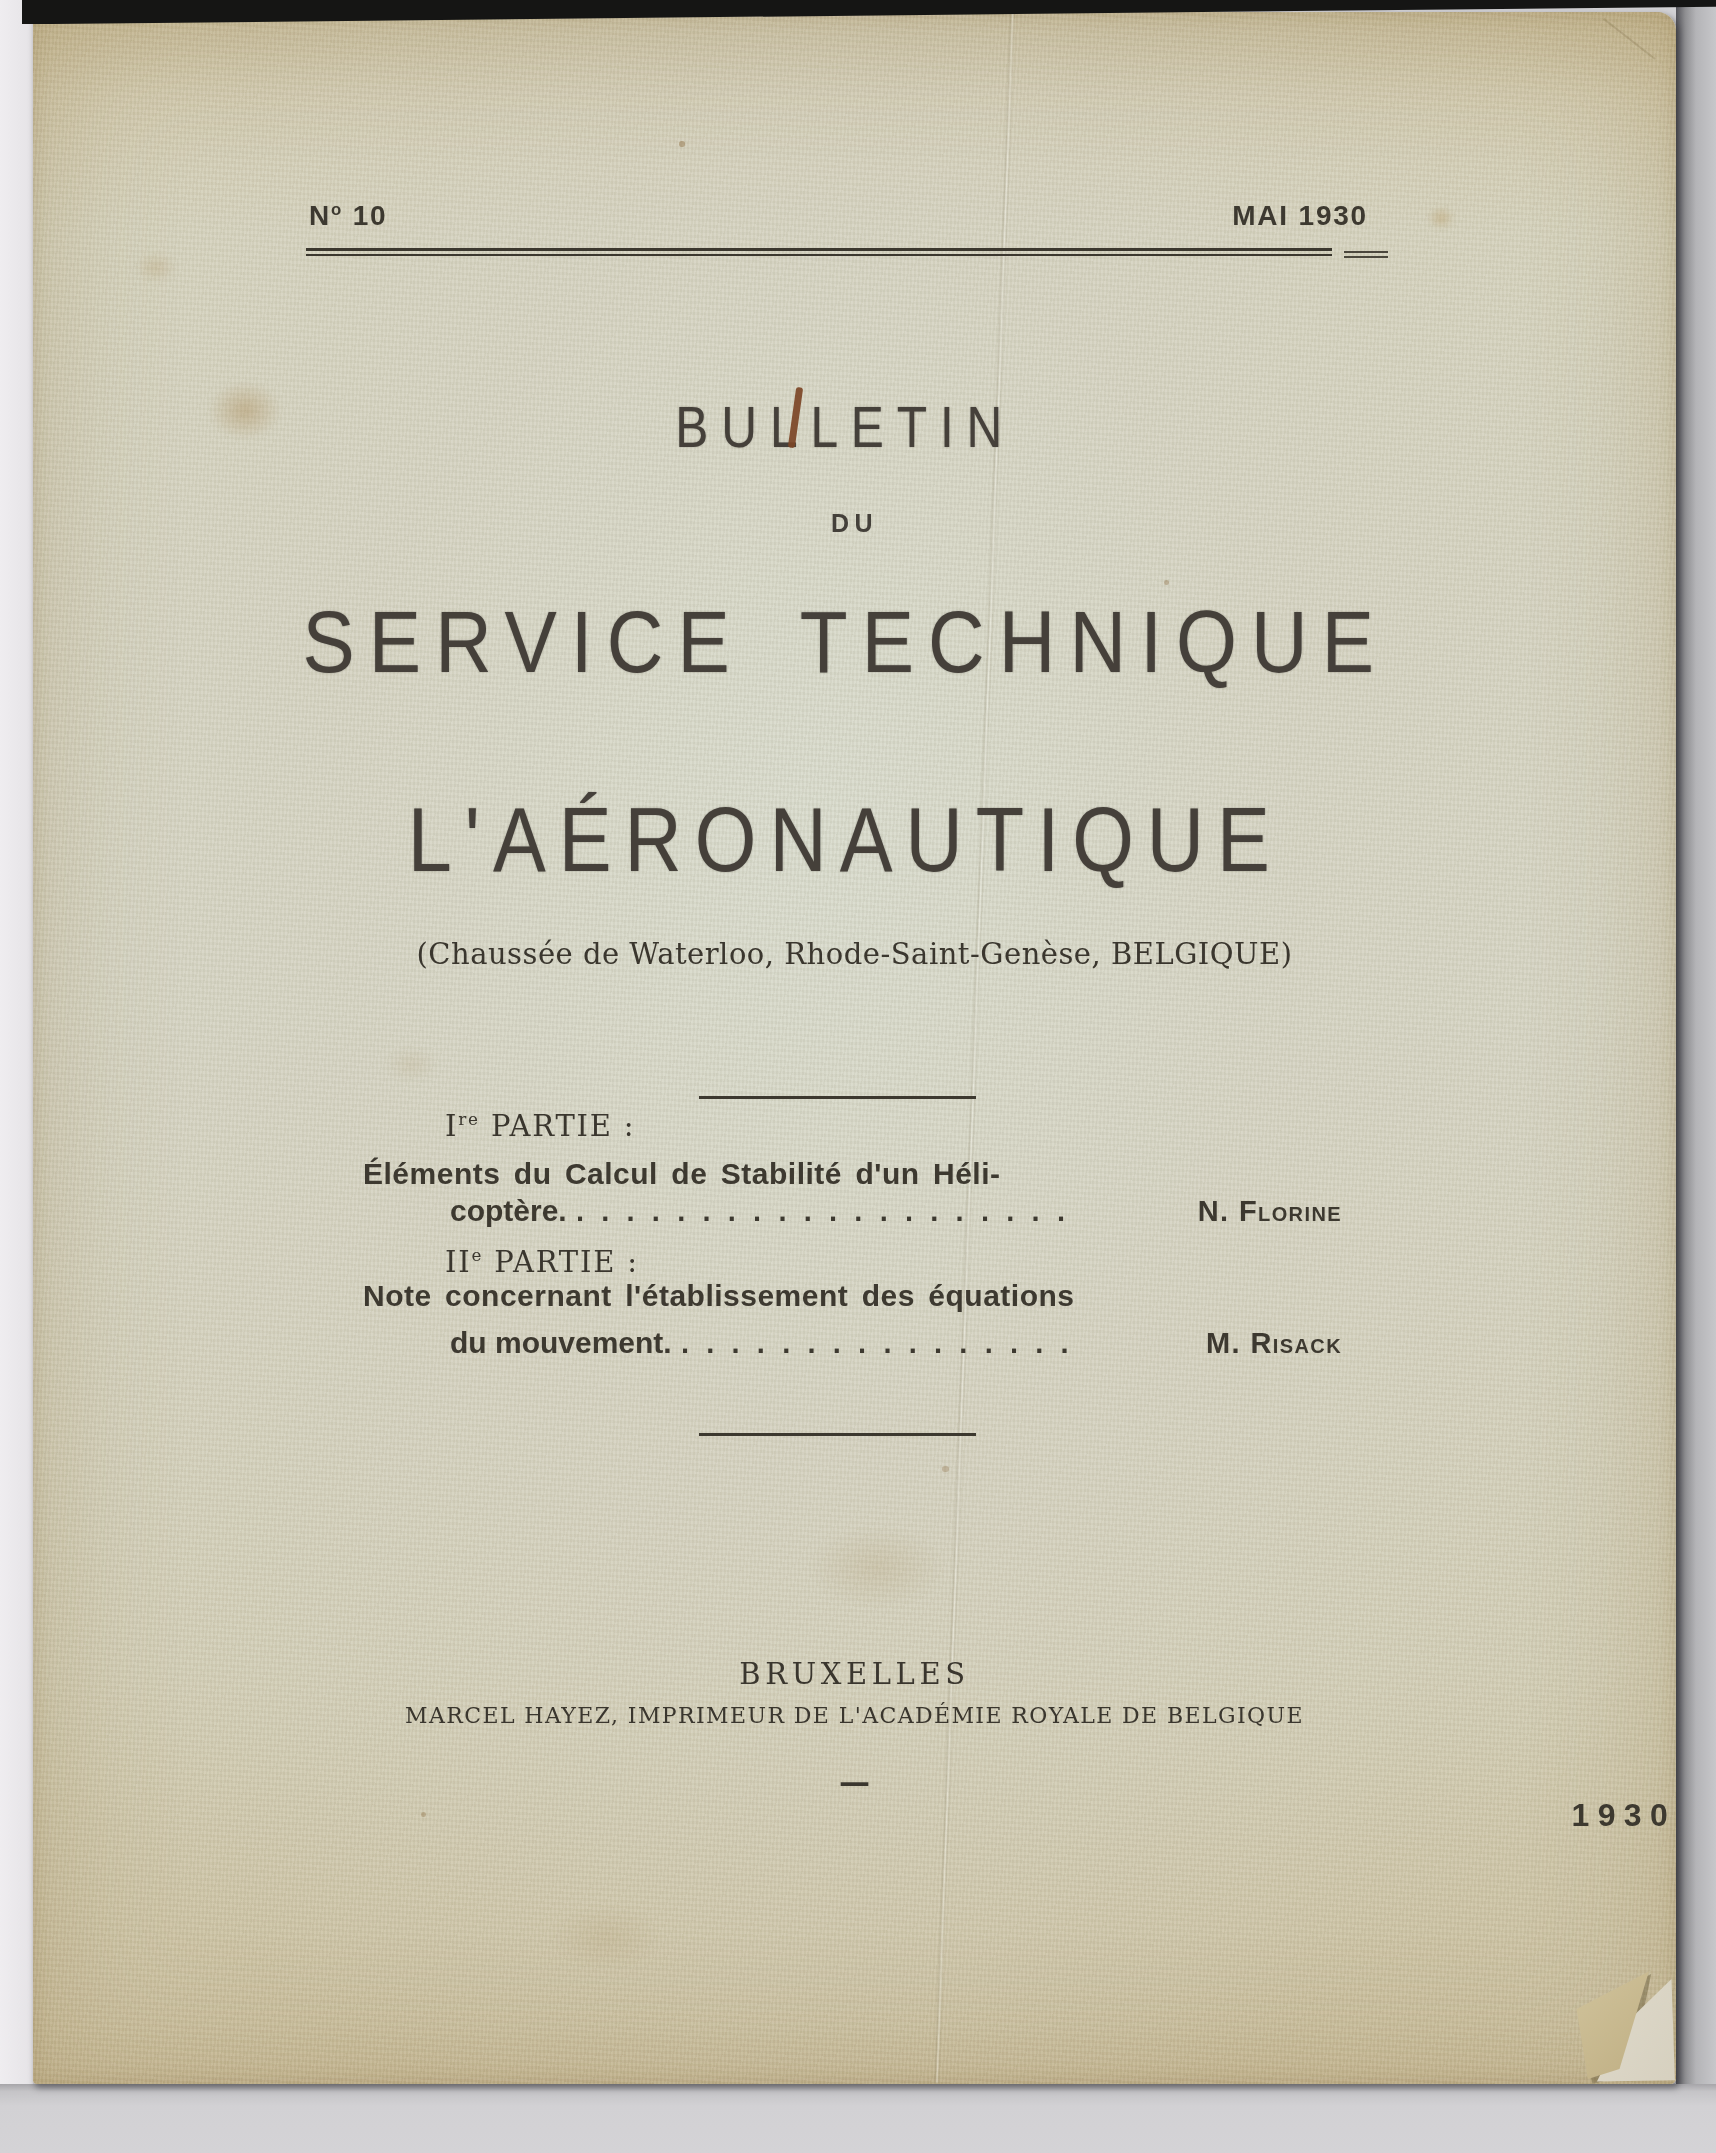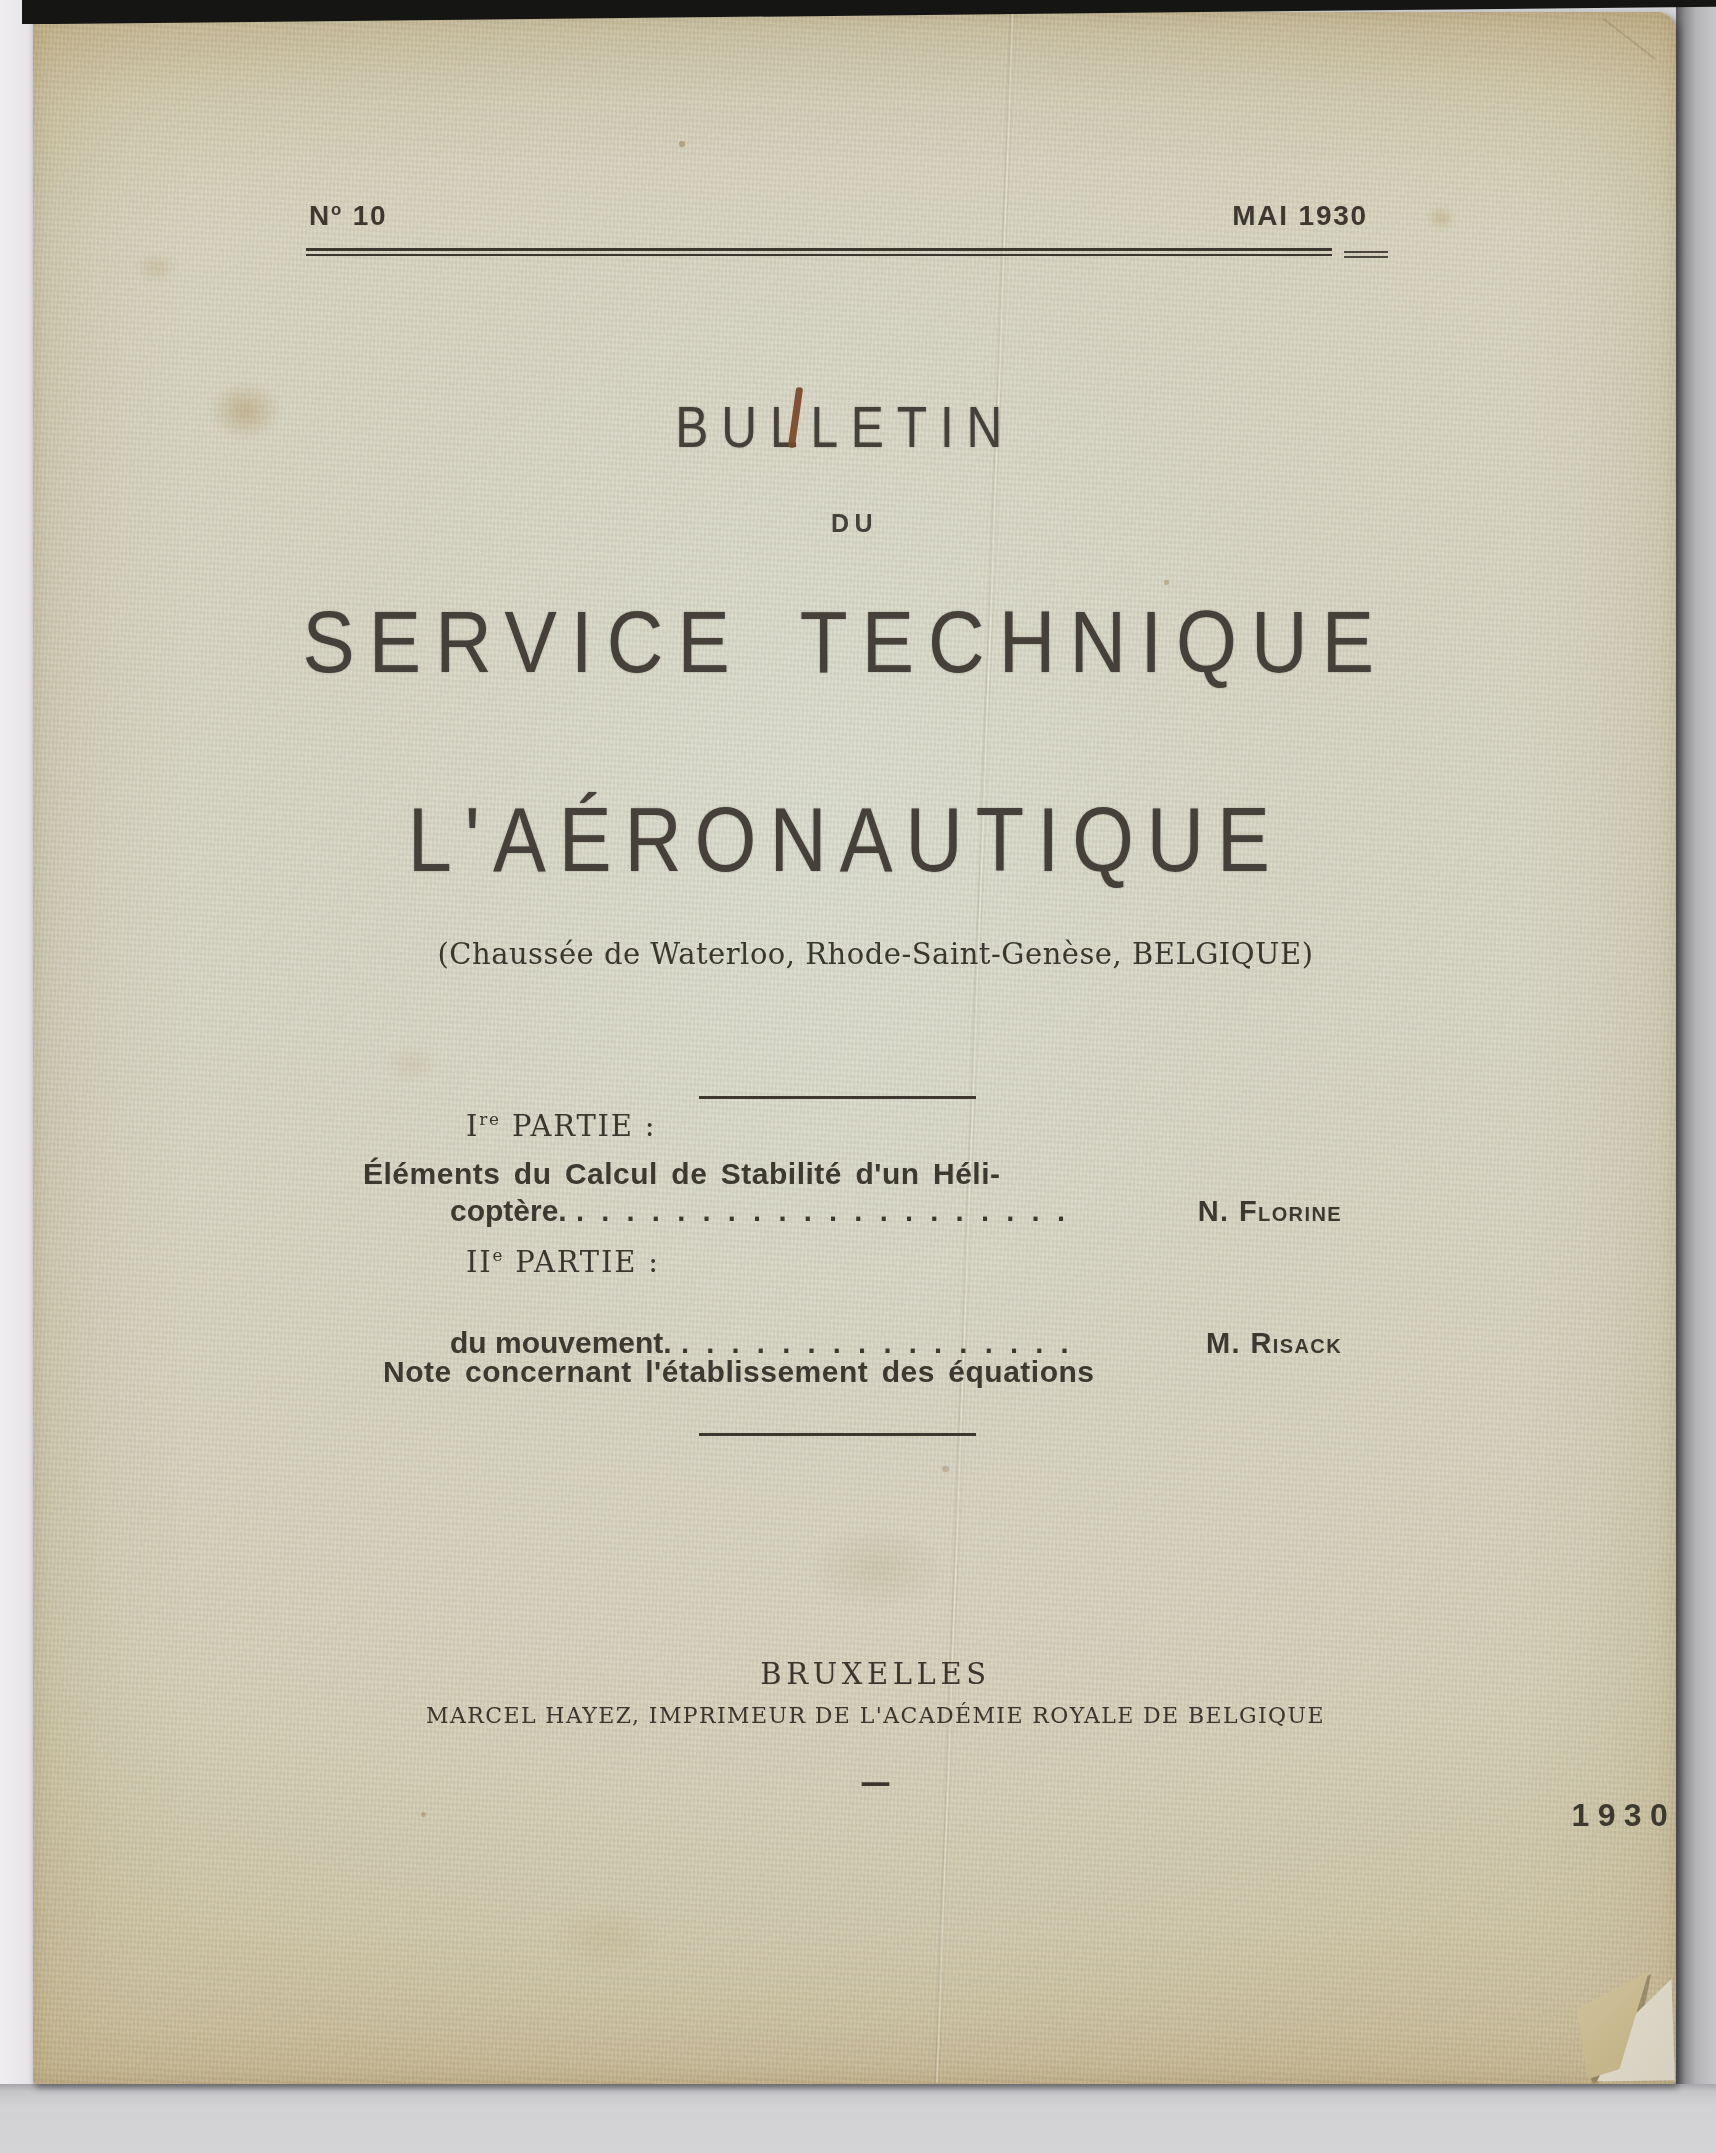--- a/index.html
+++ b/index.html
@@ -29,21 +29,21 @@
            repeating-linear-gradient(93deg,rgba(255,255,255,.05) 0 1.8px,rgba(95,85,55,.04) 1.8px 3.7px),
            repeating-linear-gradient(3deg,rgba(255,255,255,.04) 0 2.8px,rgba(100,90,60,.03) 2.8px 5.5px);}
   .crease-v{position:absolute;left:976px;top:0;width:7.4px;height:2072px;
          transform:rotate(2.1deg);transform-origin:top center;pointer-events:none;
          background:linear-gradient(90deg,rgba(0,0,0,0),rgba(110,100,70,.16) 30%,rgba(255,255,248,.34) 55%,rgba(110,100,70,.10) 80%,rgba(0,0,0,0));}
   .stain{position:absolute;border-radius:50%;filter:blur(2.8px);pointer-events:none;}
   .fox{position:absolute;border-radius:50%;pointer-events:none;}
 
   
   .sans-b{font-weight:700;color:#3d3930;}
-  .serif{font-family:"DejaVu Serif","Liberation Serif",serif;color:#3a362e;padding-left:21px;}
+  .serif{font-family:"DejaVu Serif","Liberation Serif",serif;color:#3a362e;}
   .centered{position:absolute;left:0;width:1643px;text-align:center;white-space:nowrap;}
   .engraved{font-weight:400;color:#45403a;text-shadow:0 0 1.8px rgba(69,64,58,.45);}
 
   #header-row{position:absolute;left:276px;top:188px;right:308px;display:flex;
               justify-content:space-between;align-items:baseline;
               font-size:28px;letter-spacing:1.8px;gap:36px;}
   #header-row sup{font-size:60%;}
   .rule-double{position:absolute;}
   .rule-double i{display:block;height:2.8px;background:#3c382f;}
   .rule-double i + i{margin-top:3.7px;height:1.8px;}
@@ -59,21 +59,21 @@
   #de{top:724px;font-size:23px;font-weight:700;letter-spacing:4.6px;color:#44403a;}
   #aero{top:777px;font-size:90px;letter-spacing:14.8px;transform:translateX(-9.2px) scale(.88,1);}
   #address{top:925px;font-size:29px;letter-spacing:0.5px;}
 
   #toc-rule-a{left:666px;top:1084px;width:277px;height:2.8px;background:#3c382f;position:absolute;}
   #toc-rule-b{left:666px;top:1421px;width:277px;height:2.8px;background:#3c382f;position:absolute;}
   .partie{position:absolute;left:412px;font-size:29px;letter-spacing:1.8px;}
   .partie sup{font-size:58%;}
   #p1-label{top:1097px;} #p2-label{top:1233px;}
   .toc-line1{position:absolute;left:330px;font-size:30px;letter-spacing:0.5px;word-spacing:4.6px;white-space:nowrap;}
-  #p1-line1{top:1145px;} #p2-line1{top:1343px;margin-left:20px;}
+  #p1-line1{top:1145px;} #p2-line1{top:1267px;}
   .leader-row{position:absolute;left:417px;width:892px;display:flex;align-items:baseline;}
   #p1-row{top:1182px;} #p2-row{top:1314px;}
   .leader-label{font-size:30px;font-weight:700;color:#3d3930;white-space:nowrap;}
   .leader-dots{flex:1;overflow:hidden;white-space:nowrap;font-size:29px;font-weight:700;
                word-spacing:9.2px;color:#3d3930;padding:0 9.2px;}
   .leader-author{font-size:29px;font-weight:700;color:#3d3930;white-space:nowrap;
                  font-variant:small-caps;letter-spacing:1.4px;}
 
   #city{top:1645px;font-size:29px;letter-spacing:4.6px;}
   #printer{top:1691px;font-size:22px;letter-spacing:1.4px;}

